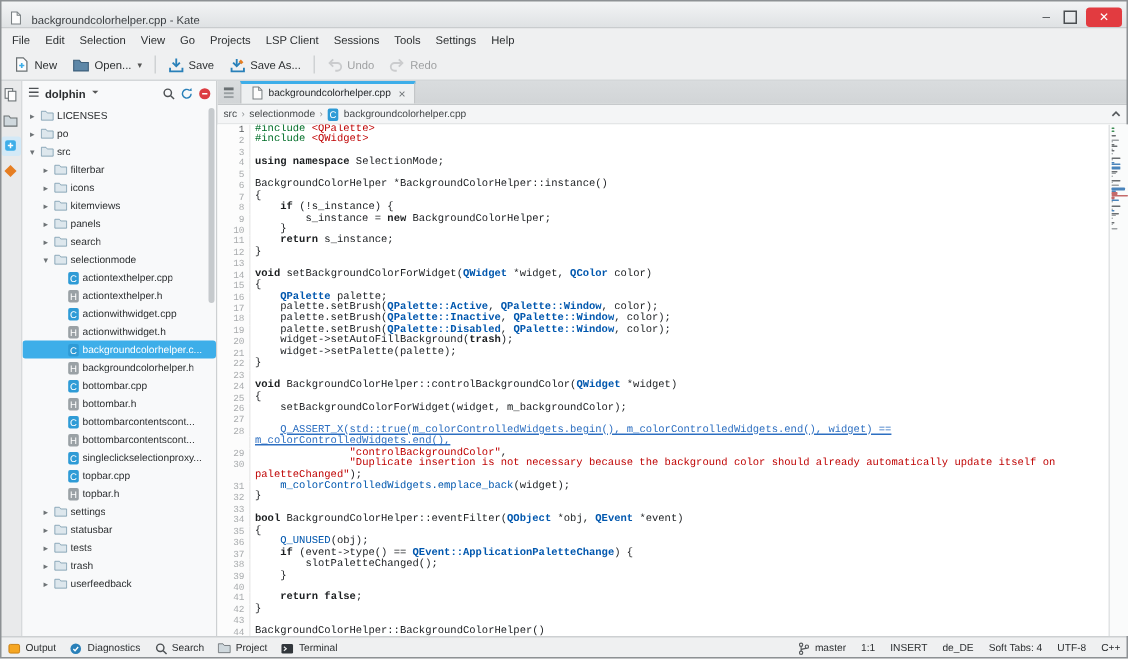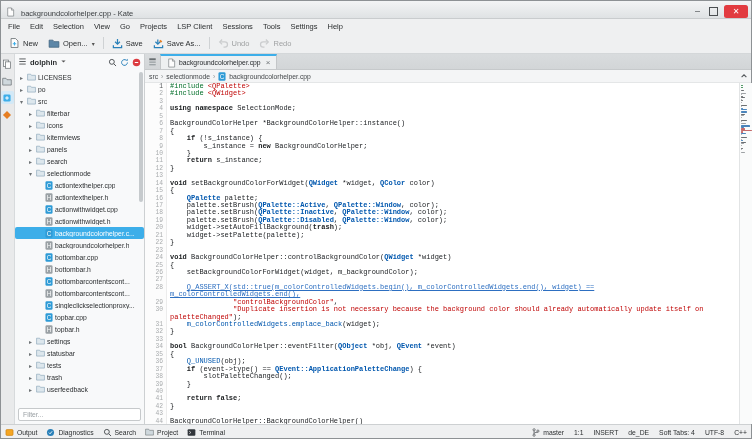--- a/index.html
+++ b/index.html
@@ -497,23 +497,20 @@
           <span class="tree-arrow">▸</span>
           <span class="tree-ic">
             <svg width="9" height="8" viewBox="0 0 16 13">
               <path d="M1 1.5h5.5L8 3.5h7V12H1z" fill="#dde7ed" stroke="#7d9cb0" stroke-width="1"></path>
             </svg>
           </span>
           <span class="tree-label">userfeedback</span>
         </div>
       </div>
     <div class="panel-scrollthumb"></div>
-    <div class="filter-wrap">
-      <input class="filter-input" placeholder="Filter..." style="">
-    </div>
   </div>
 
   <div class="editor-pane">
     <div class="tabbar">
       <span class="tab-left-ic">
           <svg width="9" height="9" viewBox="0 0 14 14">
             <rect x="2" y="2" width="10" height="3" fill="#6a7073"></rect>
             <rect x="2" y="7" width="10" height="2" fill="#9aa0a3"></rect>
             <rect x="2" y="11" width="10" height="2" fill="#9aa0a3"></rect>
           </svg>

